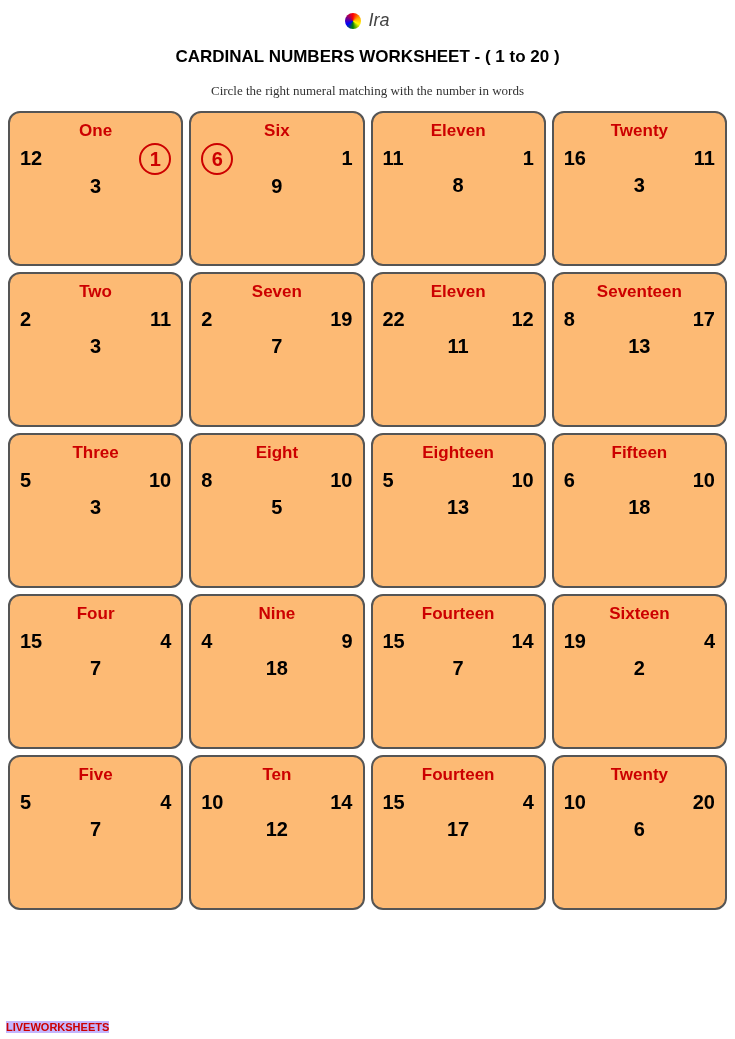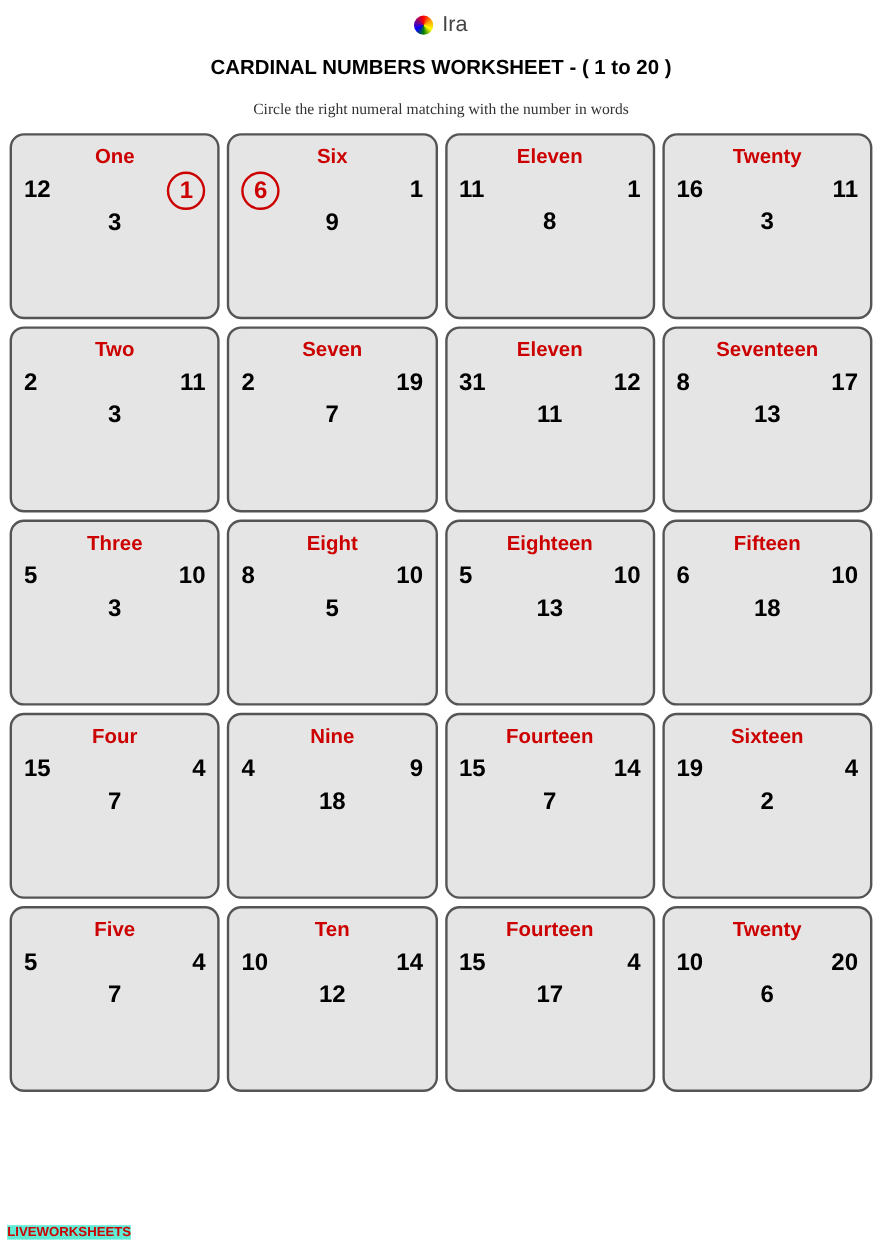--- a/index.html
+++ b/index.html
@@ -13,20 +13,21 @@
     .header {
       text-align: center;
       padding: 10px 0 4px;
     }
     .logo {
       font-size: 18px;
       color: #333;
       margin-bottom: 2px;
     }
     .logo span {
+      font-style: italic;
       color: #444;
     }
     .title {
       font-size: 17px;
       font-weight: bold;
       color: #000;
       margin: 16px 0;
     }
     .instruction {
       font-size: 13px;
@@ -37,21 +38,21 @@
     .grid {
       display: grid;
       grid-template-columns: repeat(4, 1fr);
       gap: 6px;
       padding: 0 8px 8px;
     }
     .card {
       border: 2px solid #555;
       border-radius: 12px;
       padding: 8px 10px 10px;
-      background: #e5e5e5;
+      background: #fdba74;
       min-height: 155px;
       display: flex;
       flex-direction: column;
       align-items: center;
     }
     .card-title {
       font-size: 17px;
       font-weight: bold;
       color: #cc0000;
       margin-bottom: 6px;
@@ -90,21 +91,21 @@
       bottom: 4px;
       left: 0;
       width: 100%;
       text-align: left;
       padding-left: 6px;
     }
     .watermark span {
       font-size: 11px;
       font-weight: bold;
       color: #cc0000;
-      background: #5eead4;
+      background: #c4b5fd;
     }
     .rainbow-dot {
       display: inline-block;
       width: 16px;
       height: 16px;
       border-radius: 50%;
       background: conic-gradient(red, orange, yellow, green, blue, purple, red);
       vertical-align: middle;
       margin-right: 2px;
     }
@@ -166,21 +167,21 @@
       <div class="card-title">Seven</div>
       <div class="numbers-row">
         <span>2</span>
         <span>19</span>
       </div>
       <div class="number-bottom">7</div>
     </div>
     <div class="card">
       <div class="card-title">Eleven</div>
       <div class="numbers-row">
-        <span>31</span>
+        <span>22</span>
         <span>12</span>
       </div>
       <div class="number-bottom">11</div>
     </div>
     <div class="card">
       <div class="card-title">Seventeen</div>
       <div class="numbers-row">
         <span>8</span>
         <span>17</span>
       </div>

